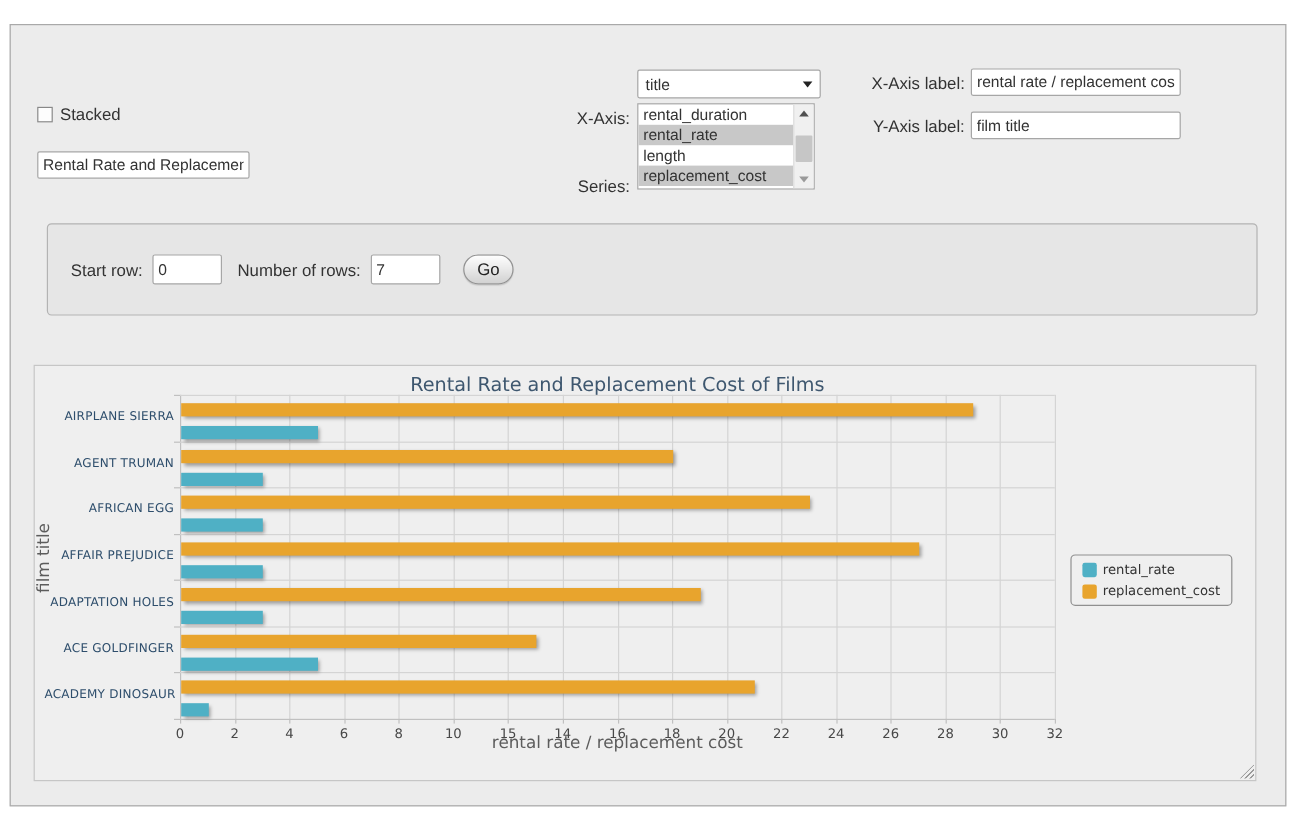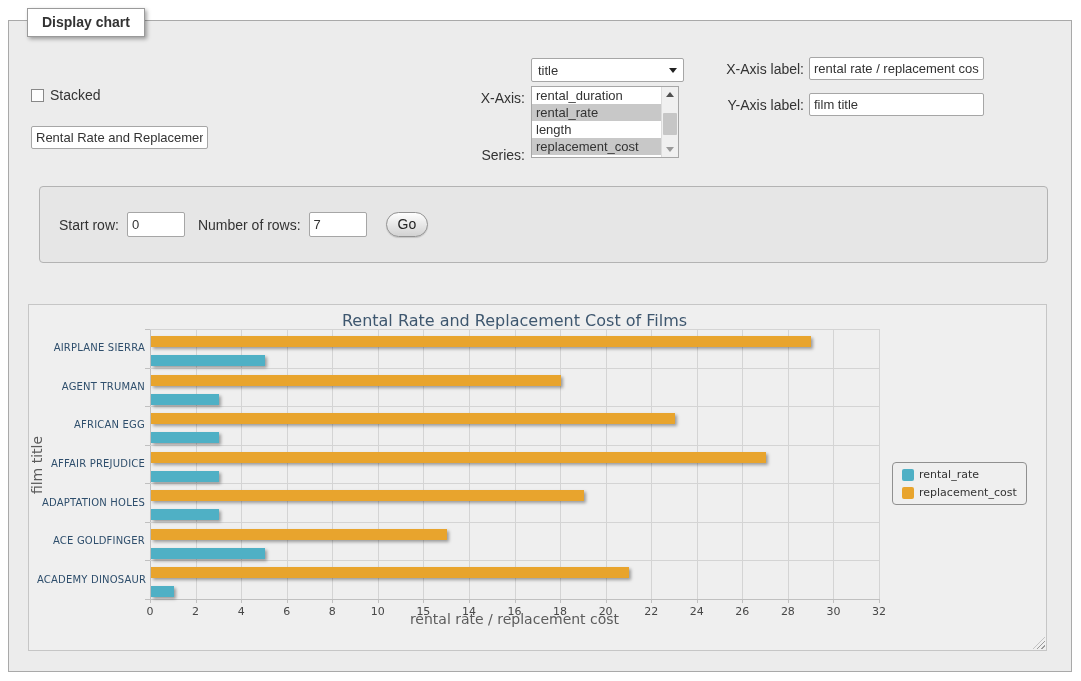--- a/index.html
+++ b/index.html
@@ -88,21 +88,20 @@
   .resize-handle {
     position:absolute; right:1px; bottom:1px; width:12px; height:12px;
     background:repeating-linear-gradient(-45deg, transparent 0 2px, #9a9a9a 2px 3px);
     clip-path:polygon(100% 0, 100% 100%, 0 100%);
   }
 </style>
 </head>
 <body>
 
 <div class="fieldset">
-  <div class="legend-tab">Display chart</div>
 
 
   <div class="stacked-row">
     <span class="checkbox"></span>
     <span>Stacked</span>
   </div>
 
   <input class="text title-input" value="Rental Rate and Replacement Cost of Films" style="">
 
   <div class="ctl-label lbl-xaxis">X-Axis:</div>

